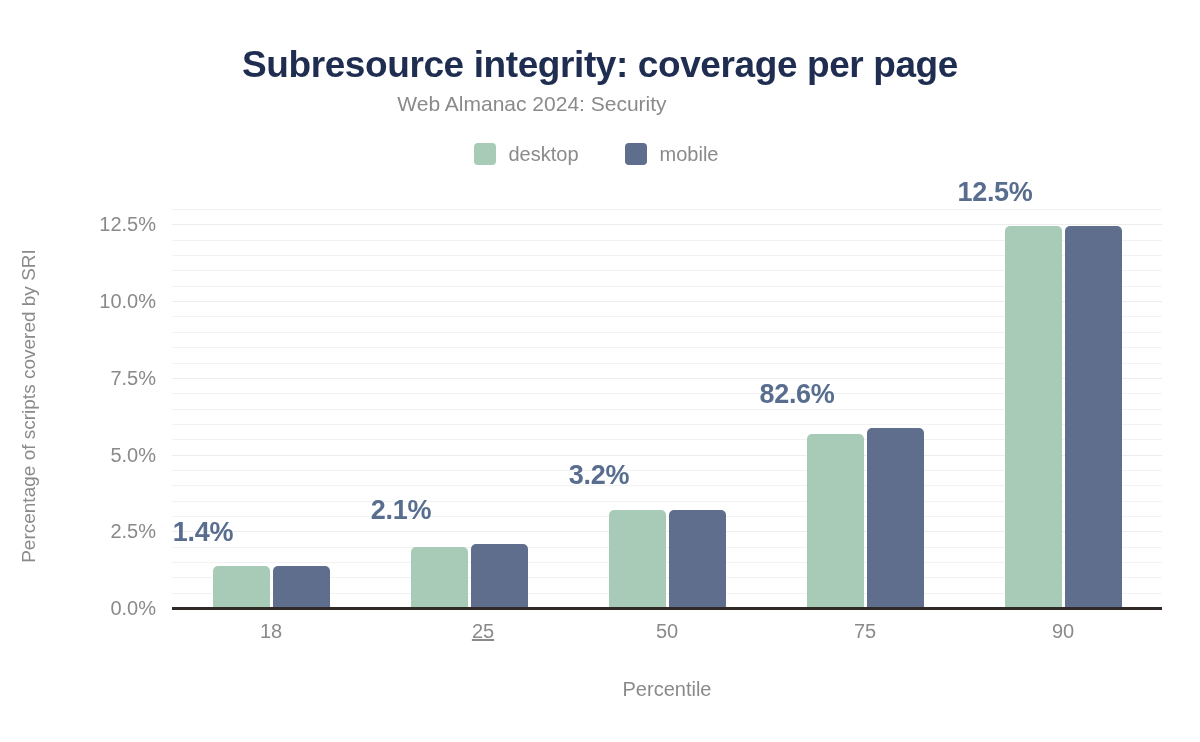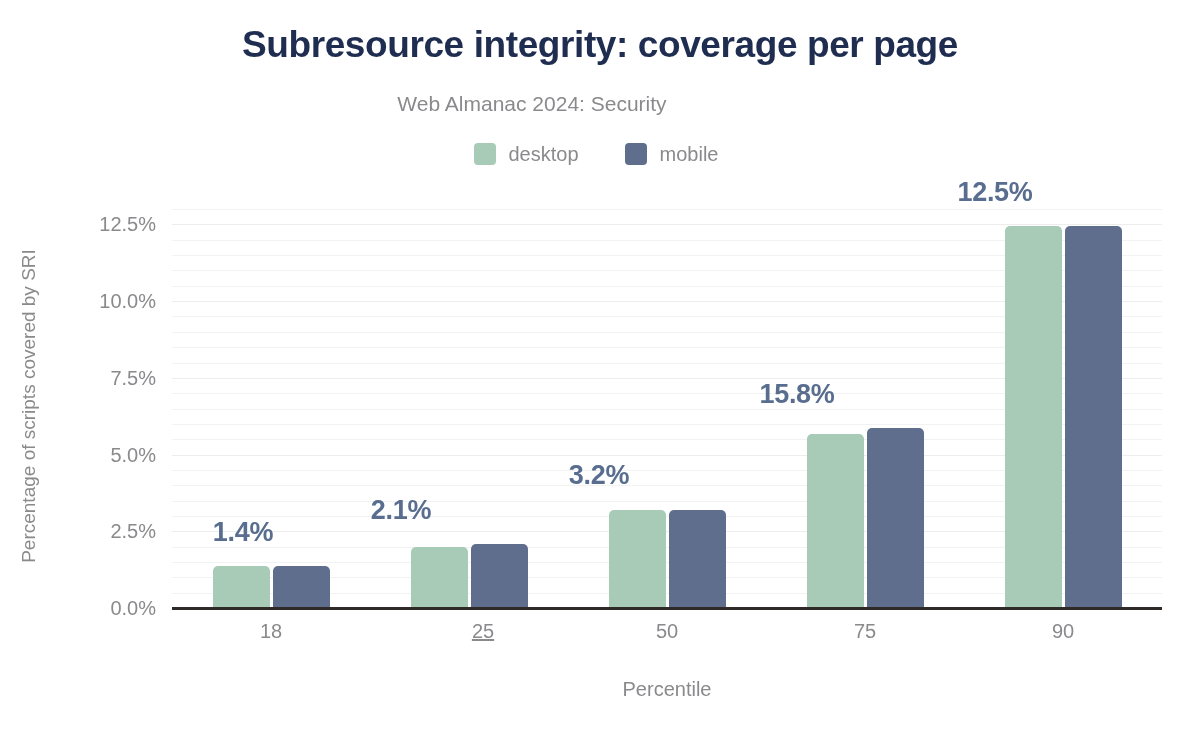--- a/index.html
+++ b/index.html
@@ -11,21 +11,21 @@
   }
   #chart-root {
     position: relative;
     width: 1200px; height: 742px;
     background: #ffffff;
   }
 
   
   #chart-title {
     position: absolute;
-    top: 24px; left: 0; width: 1200px;
+    top: 44px; left: 0; width: 1200px;
     text-align: center;
     font-size: 37px;
     font-weight: 700;
     letter-spacing: -0.4px;
     color: #1f2d50;
     white-space: nowrap;
   }
   #chart-subtitle {
     position: absolute;
     top: 92px; left: 0; width: 1064px;
@@ -207,22 +207,22 @@
 
   <div id="x-axis-title">Percentile</div>
 
 <div class="y-tick-label" style="top: 608px; left: 36px; right: auto; position: absolute;">0.0%</div>
     <div class="y-tick-label" style="top: 531.28px; left: 36px; right: auto; position: absolute;">2.5%</div>
     <div class="y-tick-label" style="top: 454.56px; left: 36px; right: auto; position: absolute;">5.0%</div>
     <div class="y-tick-label" style="top: 377.85px; left: 36px; right: auto; position: absolute;">7.5%</div>
     <div class="y-tick-label" style="top: 301.13px; left: 36px; right: auto; position: absolute;">10.0%</div>
     <div class="y-tick-label" style="top: 224.41px; left: 36px; right: auto; position: absolute;">12.5%</div>
     <div class="x-tick-label" style="left: 271px;">18</div>
-    <div class="bar-label" style="left: 203px; top: 547.96px; margin-left: 40px;">1.4%</div>
+    <div class="bar-label" style="left: 203px; top: 547.96px;">1.4%</div>
     <div class="x-tick-label" style="left: 483px; text-decoration: underline;">25</div>
     <div class="bar-label" style="left: 401px; top: 525.56px;">2.1%</div>
     <div class="x-tick-label" style="left: 667px;">50</div>
     <div class="bar-label" style="left: 599px; top: 491px;">3.2%</div>
     <div class="x-tick-label" style="left: 865px;">75</div>
-    <div class="bar-label" style="left: 797px; top: 410.48px;">15.8%</div>
+    <div class="bar-label" style="left: 797px; top: 410.48px;">82.6%</div>
     <div class="x-tick-label" style="left: 1063px;">90</div>
     <div class="bar-label" style="left: 995px; top: 207.95px;">12.5%</div>
   </div>
 
 </body></html>

